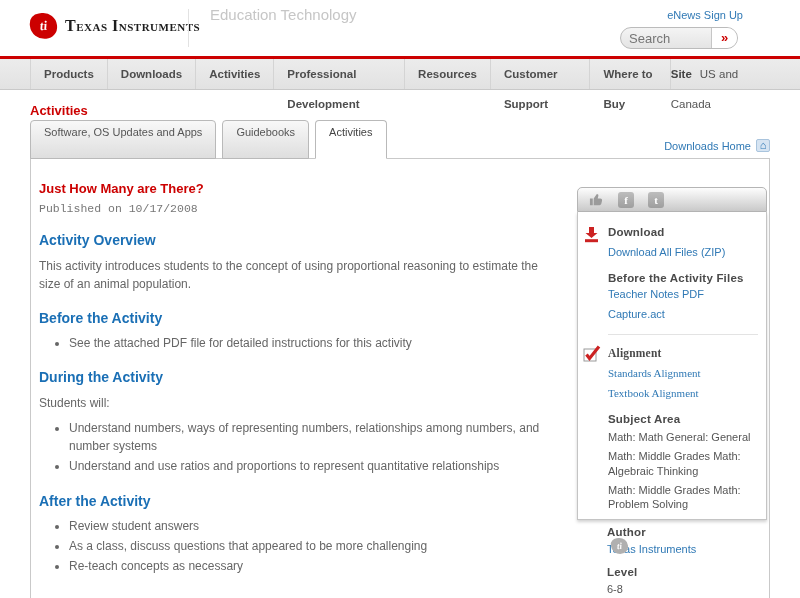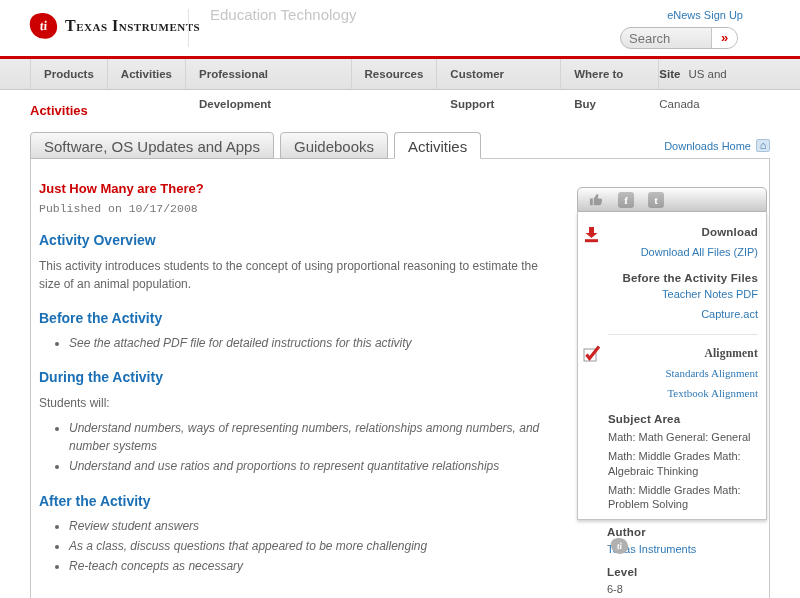--- a/index.html
+++ b/index.html
@@ -32,51 +32,51 @@
   .nav-item { font-size:11.5px; font-weight:bold; color:#4d4d4d; line-height:30px;
     padding:0 13px; border-left:1px solid #d4d4d4; cursor:pointer; }
   .nav-item:last-of-type { border-right:1px solid #d4d4d4; }
   .site-sel { margin-left:auto; margin-right:32px; line-height:30px; font-size:11.5px; color:#555; }
   .site-sel .lbl { font-weight:bold; color:#444; margin-right:8px; }
 
   
   .content { width:740px; margin:0 30px; }
   .page-heading { font-size:13px; font-weight:bold; color:#cc0000; margin:13px 0 0 0; }
   .tab-row { display:flex; align-items:flex-end; margin-top:15px; height:25px; position:relative; z-index:2; }
-  .tab { font-size:15px; color:#555; padding:5px 13px 3px; margin-right:6px;
+  .tab { font-size:11px; color:#555; padding:5px 13px 20px; margin-right:6px;
     background:linear-gradient(#f8f8f8,#dedede); border:1px solid #b9b9b9;
     border-radius:4px 4px 0 0; margin-bottom:-1px; cursor:pointer; white-space:nowrap; }
   .tab.active { background:#fff; border-bottom:1px solid #fff; color:#444; }
   .dl-home { margin-left:auto; display:flex; align-items:center; gap:5px; padding-bottom:6px; cursor:pointer; }
   .dl-home span { font-size:11px; color:#3079b5; }
   .home-ico { width:14px; height:13px; background:#d6e4f2; border:1px solid #a9c4dd; border-radius:2px;
     color:#3079b5; font-size:10px; line-height:11px; text-align:center; }
 
   
   .panel { border:1px solid #c9c9c9; border-bottom:none; height:454px; display:flex; overflow:hidden; position:relative; z-index:1; }
   .main { flex:1; padding:22px 24px 0 8px; }
   .article-title { font-size:13px; font-weight:bold; color:#cc0000; }
   .published { font-size:11.5px; color:#777; margin-top:6px;font-family:Liberation Mono, monospace; }
   .sec-h { font-size:14px; font-weight:bold; color:#1a6fb5; margin:17px 0 9px; }
   .main p { font-size:12px; color:#666; line-height:1.5; margin-bottom:8px; max-width:520px; }
-  .main ul { margin:4px 0 2px; padding-left:30px; max-width:520px;font-style:italic; }
+  .main ul { margin:4px 0 2px; padding-left:30px; max-width:520px; }
   .main li { font-size:12px; color:#666; line-height:1.45; margin-bottom:3px; }
 
   
   .sidebar { width:190px; margin:28px 2px 0 0; font-size:11px; color:#555; }
   .social-bar { height:25px; background:linear-gradient(#fdfdfd,#c9c9c9); border:1px solid #b5b5b5;
     border-radius:5px 5px 0 0; display:flex; align-items:center; padding-left:10px; gap:14px; }
   .soc { width:16px; height:16px; display:inline-flex; align-items:center; justify-content:center; cursor:pointer; }
   .soc.sq { background:linear-gradient(#bdbdbd,#9e9e9e); border-radius:3px; color:#fff;
     font:bold 11px/16px "Liberation Serif",serif; }
   .side-box { border:1px solid #c4c4c4; border-top:none; background:#fff; position:relative;
     padding:14px 8px 8px 30px; box-shadow:0 2px 3px rgba(0,0,0,.18); }
   .side-box .hd, .side-meta .hd { font-size:11.5px; font-weight:bold; color:#4a4a4a; letter-spacing:.2px; }
   .slink { display:block; color:#3079b5; text-decoration:none; cursor:pointer; margin-top:8px; }
-  .sb-sec { margin-bottom:14px;text-align:right; }
+  .sb-sec { margin-bottom:14px; }
   .align-sec { border-top:1px solid #e3e3e3; padding-top:12px;font-family:Liberation Serif, serif; }
   .subj { line-height:1.3; margin-top:5px; color:#555; }
   .ico-col { position:absolute; left:5px; }
   .side-meta { padding:6px 8px 0 30px; position:relative; }
   .side-meta .meta-sec { margin-bottom:11px; }
   .side-meta .val { margin-top:5px; color:#555; }
   .ti-mini { position:absolute; left:4px; width:17px; height:16px; background:#b0b0b0; color:#fff;
     border-radius:42% 58% 50% 62%; transform:rotate(-6deg);
     font:italic bold 9px/16px "Liberation Serif",serif; text-align:center; }
 </style>
@@ -96,20 +96,21 @@
     <div class="search">
       <input placeholder="Search" style="">
       <button class="search-btn">»</button>
     </div>
   </div>
   <div class="red-rule"></div>
 
   <div class="nav">
     <div id="nav-items" style="display:flex">
         <div class="nav-item">Products</div>
+        <div class="nav-item">Downloads</div>
         <div class="nav-item">Activities</div>
         <div class="nav-item">Professional Development</div>
         <div class="nav-item">Resources</div>
         <div class="nav-item">Customer Support</div>
         <div class="nav-item">Where to Buy</div>
       </div>
     <div class="site-sel">
       <span class="lbl">Site</span><span>US and Canada</span>
     </div>
   </div>

